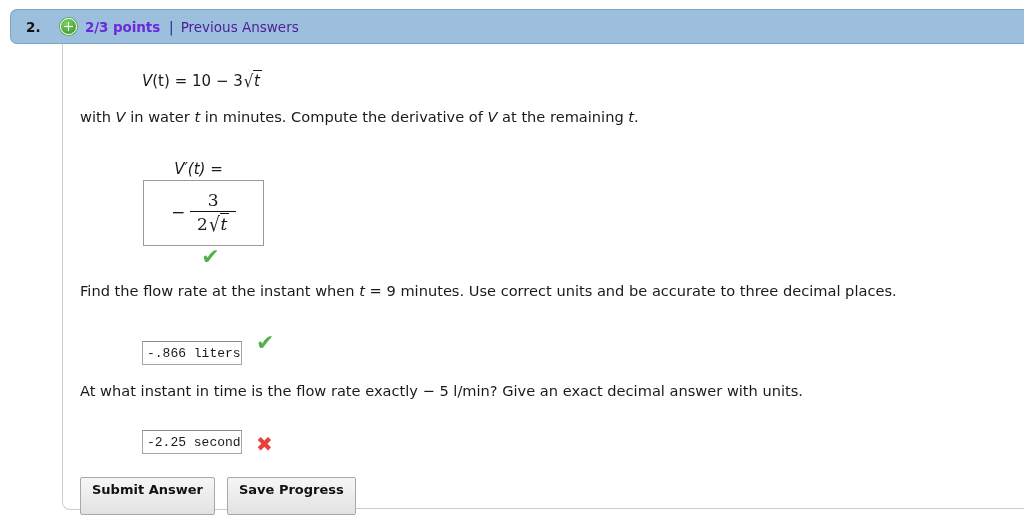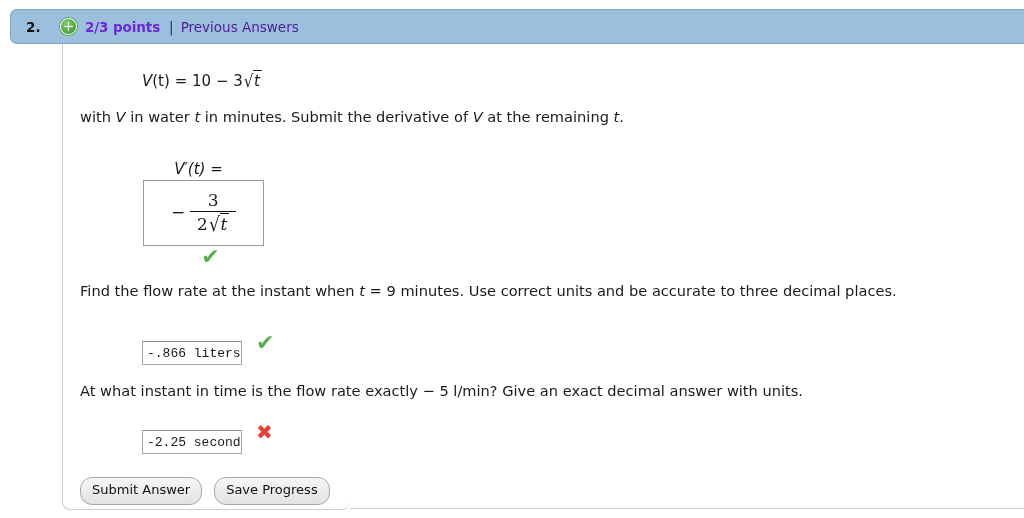--- a/index.html
+++ b/index.html
@@ -240,40 +240,41 @@
     margin-top: 20px;
   }
   .input-row {
     display: flex;
     align-items: center;
   }
 
   #q2-block { position: absolute; left: 80px; top: 281px; right: 20px; }
   #q2-input-row { position: absolute; left: 142px; top: 321px; }
   #q3-block { position: absolute; left: 80px; top: 381px; right: 20px; }
-  #q3-input-row { position: absolute; left: 142px; top: 410px; }
+  #q3-input-row { position: absolute; left: 142px; top: 410px; align-items: flex-end; }
 
   
   #button-row {
     position: absolute;
     left: 80px;
     top: 477px;
     display: flex;
     gap: 12px;
   }
   .btn {
     font-family: "DejaVu Sans", "Liberation Sans", sans-serif;
     font-size: 13px;
     color: #111;
     background: linear-gradient(#f6f6f6, #e2e2e2);
     border: 1px solid #a8a8a8;
-    border-radius: 12px;
-    padding: 4px 11px 7px 11px;
+    border-radius: 2px;
+    padding: 4px 11px 17px 11px;
     cursor: pointer;
     line-height: 15px;
+    font-weight: bold;
   }
 </style>
 </head>
 <body>
 
 <div id="problem-header">
   <span class="prob-num">2.</span>
   <span class="plus-badge"></span>
   <span class="points-text">2/3 points</span>
   <span class="pipe-sep">|</span>
@@ -288,21 +289,21 @@
 
   <div class="eq-line">
     <span class="mathvar">V</span><span>(t)</span>
     <span>=</span>
     <span>10</span>
     <span>−</span>
     <span>3</span><span class="sqrt"><span class="radical">√</span><span class="radicand">t</span></span>
   </div>
 
   <div class="para" style="margin-top:17px;">
-    <span>with </span><i>V</i><span> in water </span><i>t</i><span> in minutes. Submit the derivative of </span><i>V</i><span> at the remaining </span><i>t</i><span>.</span>
+    <span>with </span><i>V</i><span> in water </span><i>t</i><span> in minutes. Compute the derivative of </span><i>V</i><span> at the remaining </span><i>t</i><span>.</span>
   </div>
 
 </div>
 
 <div id="deriv-row">
   <span id="deriv-label">V′(t)  =</span>
 
   <div id="deriv-answer-box">
     <span class="frac-expr">
       <span class="frac-minus">−</span>

